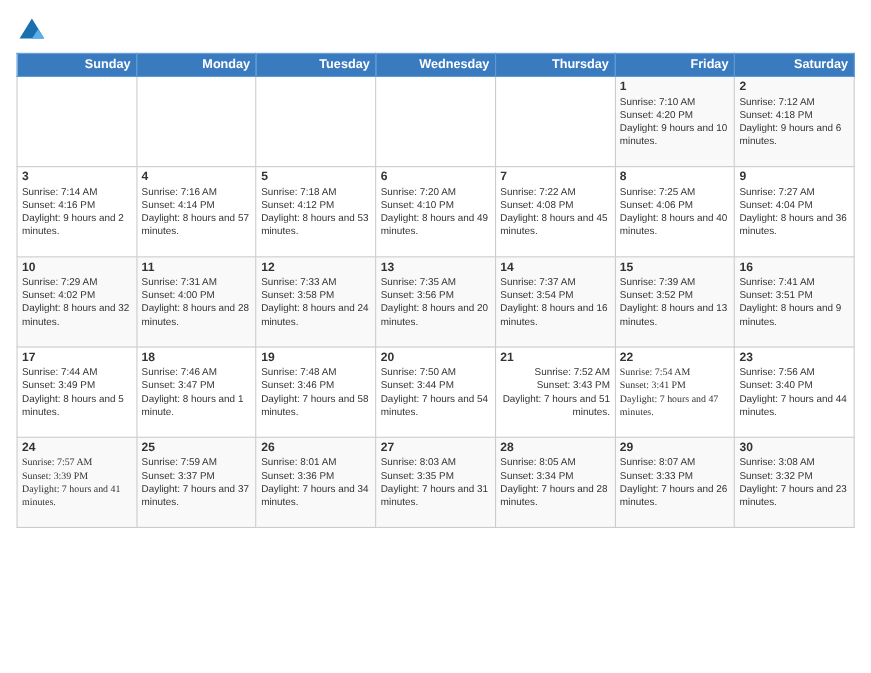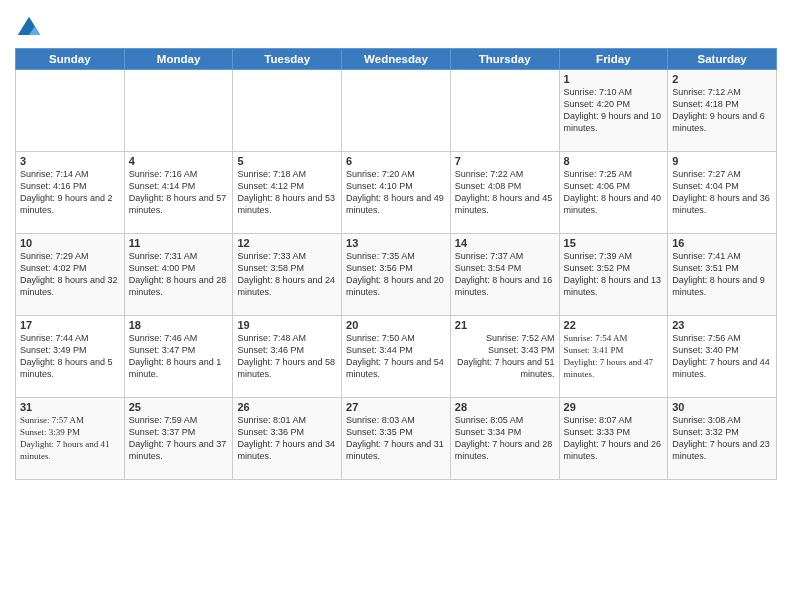--- a/index.html
+++ b/index.html
@@ -60,22 +60,22 @@
       color: #555;
     }
     .calendar {
       width: 100%;
       border-collapse: collapse;
       table-layout: fixed;
     }
     .calendar th {
       background-color: #3a7abf;
       color: #fff;
-      text-align: center;
-      padding: 4px 18px;
+      text-align: right;
+      padding: 4px 5px;
       font-size: 11.5px;
       font-weight: bold;
       border: 1px solid #5a9ad5;
     }
     .calendar td {
       border: 1px solid #ccc;
       vertical-align: top;
       padding: 3px 4px;
       font-size: 9.5px;
       color: #333;
@@ -283,21 +283,21 @@
           </td>
           <td>
             <span class="day-number">23</span>
             <div class="day-info" style="white-space: pre-line;">Sunrise: 7:56 AM
 Sunset: 3:40 PM
 Daylight: 7 hours and 44 minutes.</div>
           </td>
         </tr>
         <tr>
           <td>
-            <span class="day-number">31</span>
+            <span class="day-number">24</span>
             <div class="day-info" style="white-space: pre-line; font-family: Liberation Serif, serif;">Sunrise: 7:57 AM
 Sunset: 3:39 PM
 Daylight: 7 hours and 41 minutes.</div>
           </td>
           <td>
             <span class="day-number">25</span>
             <div class="day-info" style="white-space: pre-line;">Sunrise: 7:59 AM
 Sunset: 3:37 PM
 Daylight: 7 hours and 37 minutes.</div>
           </td>

